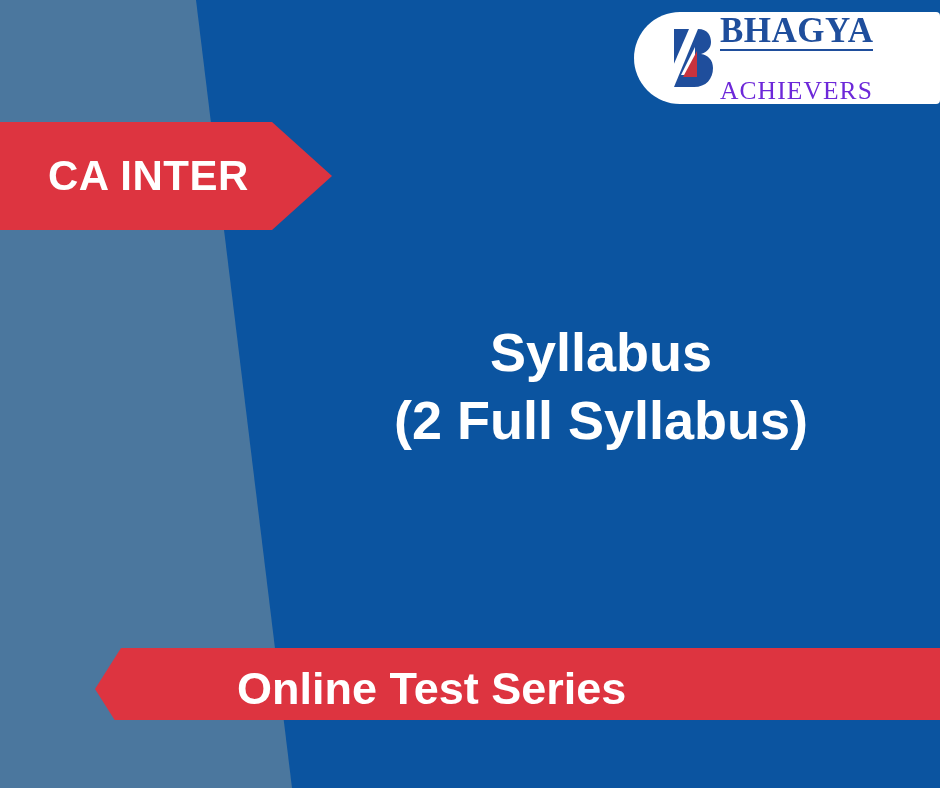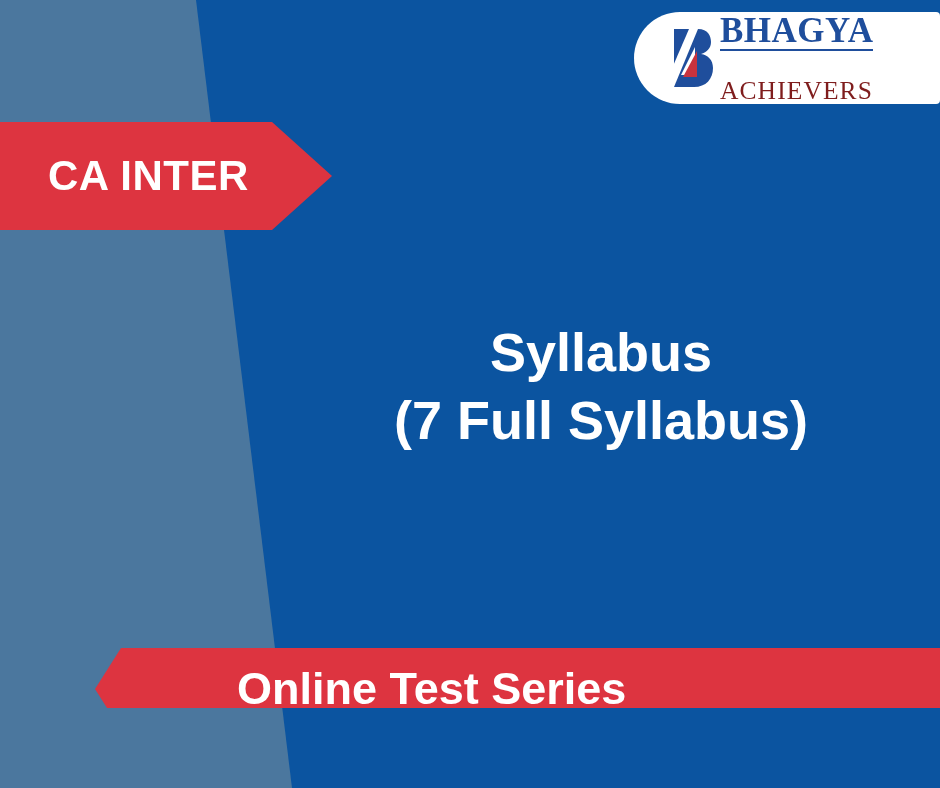--- a/index.html
+++ b/index.html
@@ -70,21 +70,21 @@
     letter-spacing: 0.5px;
     color: #1F4E9C;
     border-bottom: 2px solid #1F4E9C;
     padding-bottom: 1px;
   }
   .logo-word-bottom {
     font-family: "Liberation Serif", serif;
     font-weight: normal;
     font-size: 25.5px;
     letter-spacing: 1.1px;
-    color: #7f1d1d;
+    color: #6d28d9;
     margin-top: 2px;
   }
 
   
   .ribbon-top {
     position: absolute;
     left: 0px;
     top: 122px;
     width: 332px;
     height: 136px;
@@ -129,21 +129,21 @@
     display: block;
     white-space: nowrap;
   }
 
   
   .ribbon-bottom {
     position: absolute;
     left: 95px;
     top: 648px;
     width: 845px;
-    height: 60px;
+    height: 72px;
   }
   .ribbon-bottom .shape {
     position: absolute;
     inset: 0;
     background: #DD3440;
     -webkit-clip-path: polygon(0 41px, 26px 0, 845px 0, 845px 82px, 26px 82px);
     clip-path: polygon(0 41px, 26px 0, 845px 0, 845px 82px, 26px 82px);
   }
   .ribbon-bottom .ribbon-label {
     position: absolute;
@@ -185,21 +185,21 @@
     </div>
   </div>
 
   <div class="ribbon-top">
     <div class="shape"></div>
     <div class="ribbon-label">CA INTER</div>
   </div>
 
   <div class="title-block">
     <span class="title-line">Syllabus</span>
-    <span class="title-line">(7 Full Syllabus)</span>
+    <span class="title-line">(2 Full Syllabus)</span>
   </div>
 
   <div class="ribbon-bottom">
     <div class="shape"></div>
     <div class="ribbon-label">Online Test Series</div>
   </div>
 
 </div>
 
 </body></html>

